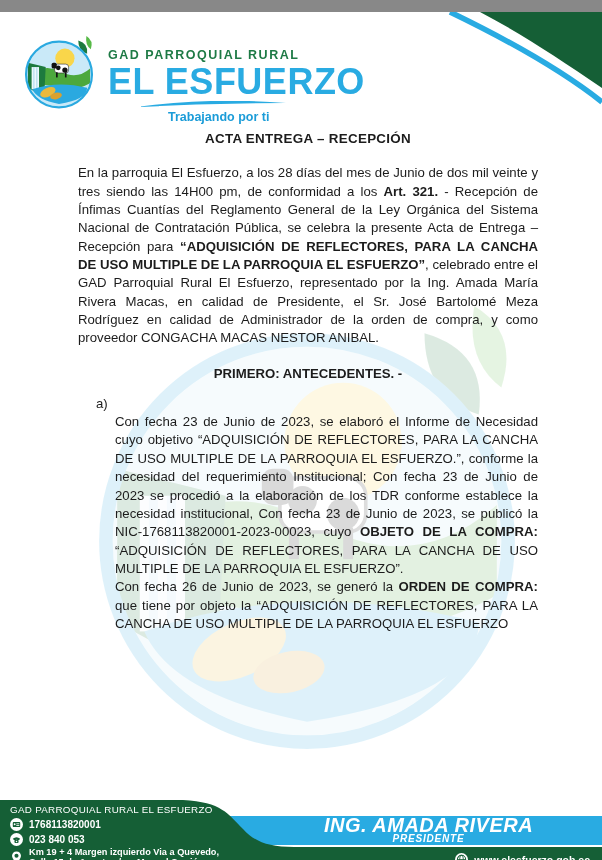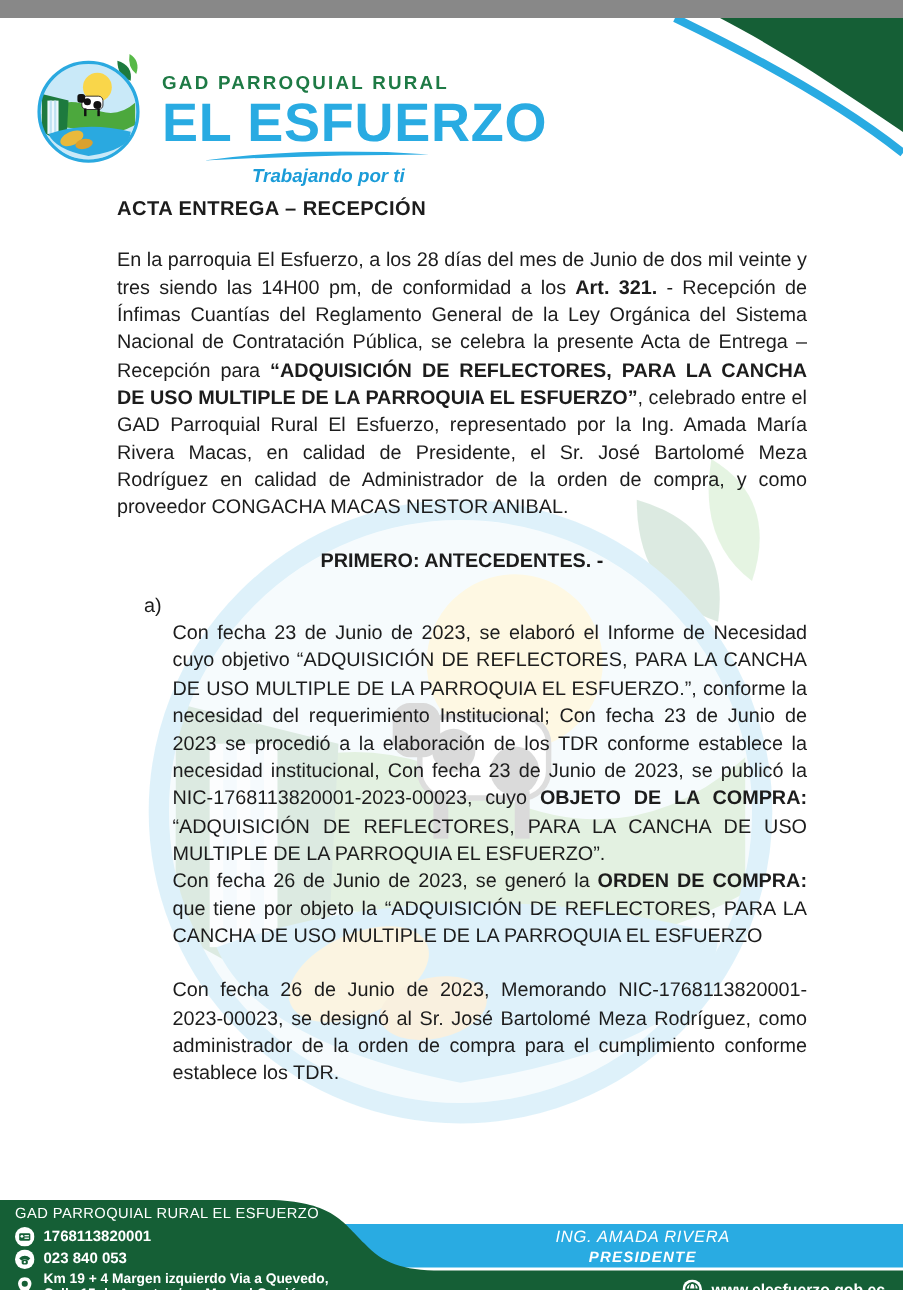--- a/index.html
+++ b/index.html
@@ -16,46 +16,46 @@
     background:#ffffff;overflow:hidden;color:var(--ink);
   }
   
   .corner{position:absolute;top:0;right:0;width:230px;height:110px;pointer-events:none;}
   .brand{position:absolute;top:22px;left:22px;display:flex;align-items:flex-start;}
   .badge{width:74px;height:78px;}
   .brand-text{margin-left:12px;padding-top:14px;}
   .org1{font-size:12.5px;font-weight:bold;color:var(--logo_green);letter-spacing:1.5px;}
   .org2{font-size:36px;font-weight:bold;color:var(--blue);letter-spacing:0.5px;line-height:1.0;margin-top:2px;}
   .swoosh{display:block;width:150px;height:8px;margin:1px 0 0 28px;}
-  .tagline{font-size:12.5px;font-style:italic;font-weight:bold;color:var(--script_blue);margin-left:60px;margin-top:1px;}
+  .tagline{font-size:12.5px;font-weight:bold;color:var(--script_blue);margin-left:60px;margin-top:1px;}
   
   .watermark{position:absolute;left:72px;top:285px;width:470px;height:470px;opacity:0.15;pointer-events:none;}
   .watermark svg{width:100%;height:100%;}
   
   .doc{position:absolute;left:78px;top:118px;width:460px;font-size:13.2px;line-height:18.35px;}
-  .doc h1{font-size:13.4px;font-weight:bold;text-align:left;letter-spacing:0.3px;margin-bottom:16px;}
+  .doc h1{font-size:13.4px;font-weight:bold;text-align:center;letter-spacing:0.3px;margin-bottom:16px;}
   .para{text-align:justify;}
   .intro{margin-bottom:17px;}
   .heading{font-size:13.2px;margin-bottom:12px;text-align:center;}
   .heading b,.para b{font-weight:bold;}
   .list-item{display:flex;}
   .marker{width:37px;flex:0 0 37px;padding-left:18px;}
   .list-body{flex:1;}
   .gap-top{margin-top:18px;}
   
   .footer{position:absolute;left:0;right:0;bottom:0;height:72px;color:#ffffff;}
   .footer-bg{position:absolute;inset:0;width:100%;height:100%;}
   .f-org{position:absolute;left:10px;top:4px;font-size:9.8px;font-weight:normal;letter-spacing:0.3px;}
   .f-row{position:absolute;left:10px;display:flex;align-items:center;gap:6px;font-size:10px;font-weight:bold;}
   .f-ruc{top:18px;}
   .f-phone{top:33px;}
   .f-addr{top:47px;align-items:center;}
   .f-addr .lines{font-size:9.2px;line-height:10px;font-weight:bold;}
   .f-official{position:absolute;left:255px;right:0;top:16px;height:29px;text-align:center;}
-  .f-name{font-size:11px;font-weight:normal;font-style:italic;letter-spacing:0.5px;line-height:18px;}
+  .f-name{font-size:20px;font-weight:bold;font-style:italic;letter-spacing:0.5px;line-height:18px;}
   .f-title{font-size:10px;font-weight:bold;font-style:italic;letter-spacing:0.8px;line-height:10px;}
   .f-web{position:absolute;right:12px;bottom:6px;display:flex;align-items:center;gap:6px;font-size:10.5px;font-weight:bold;}
   .icon{flex:0 0 auto;display:block;}
   
   .fill-green{fill:var(--green);}
   .fill-blue{fill:var(--blue);}
   .stroke-blue{stroke:var(--blue);}
   .stroke-green{stroke:var(--green);}
 </style>
 </head>
@@ -117,21 +117,20 @@
 
   <main class="doc">
     <h1>ACTA ENTREGA – RECEPCIÓN</h1>
     <p class="para intro">En la parroquia El Esfuerzo, a los 28 días del mes de Junio de dos mil veinte y tres siendo las 14H00 pm, de conformidad a los <b>Art. 321.</b> - Recepción de Ínfimas Cuantías del Reglamento General de la Ley Orgánica del Sistema Nacional de Contratación  Pública, se celebra la presente Acta de Entrega – Recepción para <b>“ADQUISICIÓN DE REFLECTORES, PARA LA CANCHA DE USO MULTIPLE DE LA PARROQUIA EL ESFUERZO”</b>, celebrado entre el GAD Parroquial Rural El Esfuerzo, representado por la Ing. Amada María Rivera Macas, en calidad de Presidente, el Sr. José Bartolomé Meza Rodríguez en calidad de Administrador de la orden de compra, y como proveedor CONGACHA MACAS NESTOR ANIBAL.</p>
     <h2 class="heading"><b>PRIMERO: ANTECEDENTES.</b> -</h2>
     <div class="list-item">
       <span class="marker">a)</span>
       <div class="list-body">
         <p class="para gap-top">Con fecha 23 de Junio de 2023, se elaboró el Informe de Necesidad cuyo objetivo “ADQUISICIÓN DE REFLECTORES, PARA LA CANCHA DE USO MULTIPLE DE LA PARROQUIA EL ESFUERZO.”, conforme la necesidad del requerimiento Institucional; Con fecha 23 de Junio de 2023 se procedió a la elaboración de los TDR conforme establece la necesidad institucional, Con fecha 23 de Junio de 2023, se publicó la NIC-1768113820001-2023-00023, cuyo <b>OBJETO DE LA COMPRA:</b> “ADQUISICIÓN DE REFLECTORES, PARA LA CANCHA DE USO MULTIPLE DE LA PARROQUIA EL ESFUERZO”.</p>
         <p class="para">Con fecha 26 de Junio de 2023, se generó la <b>ORDEN DE COMPRA:</b> que tiene por objeto la “ADQUISICIÓN DE REFLECTORES, PARA LA CANCHA DE USO MULTIPLE DE LA PARROQUIA EL ESFUERZO</p>
-        <p class="para gap-top">Con fecha 26 de Junio de 2023, Memorando NIC-1768113820001-2023-00023, se designó al Sr. José Bartolomé Meza Rodríguez, como administrador de la orden de compra para el cumplimiento conforme establece los TDR.</p>
       </div>
     </div>
   </main>
 
   <footer class="footer">
     <svg class="footer-bg" viewBox="0 0 602 72" preserveAspectRatio="none">
       <rect x="200" y="16" width="402" height="29" class="fill-blue"></rect>
       <path d="M0,0 L183,0 C222,2 228,14 243,29 C255,42 268,47 294,47 L602,47 L602,72 L0,72 Z" class="fill-green"></path>
     </svg>
 

